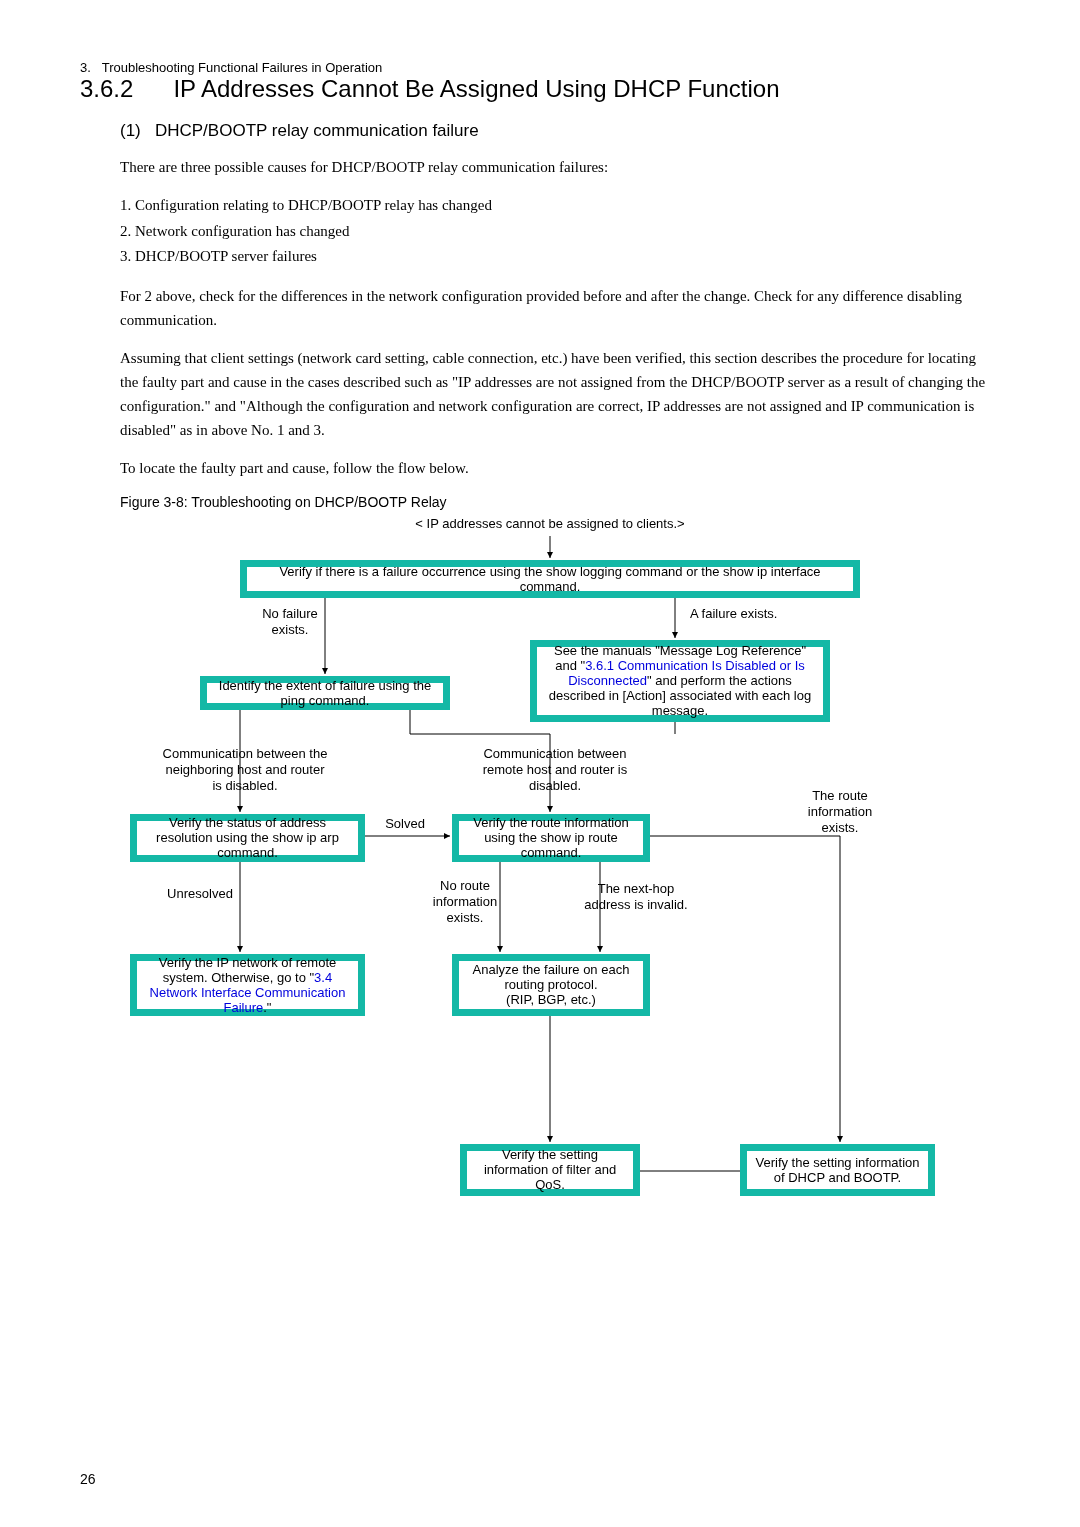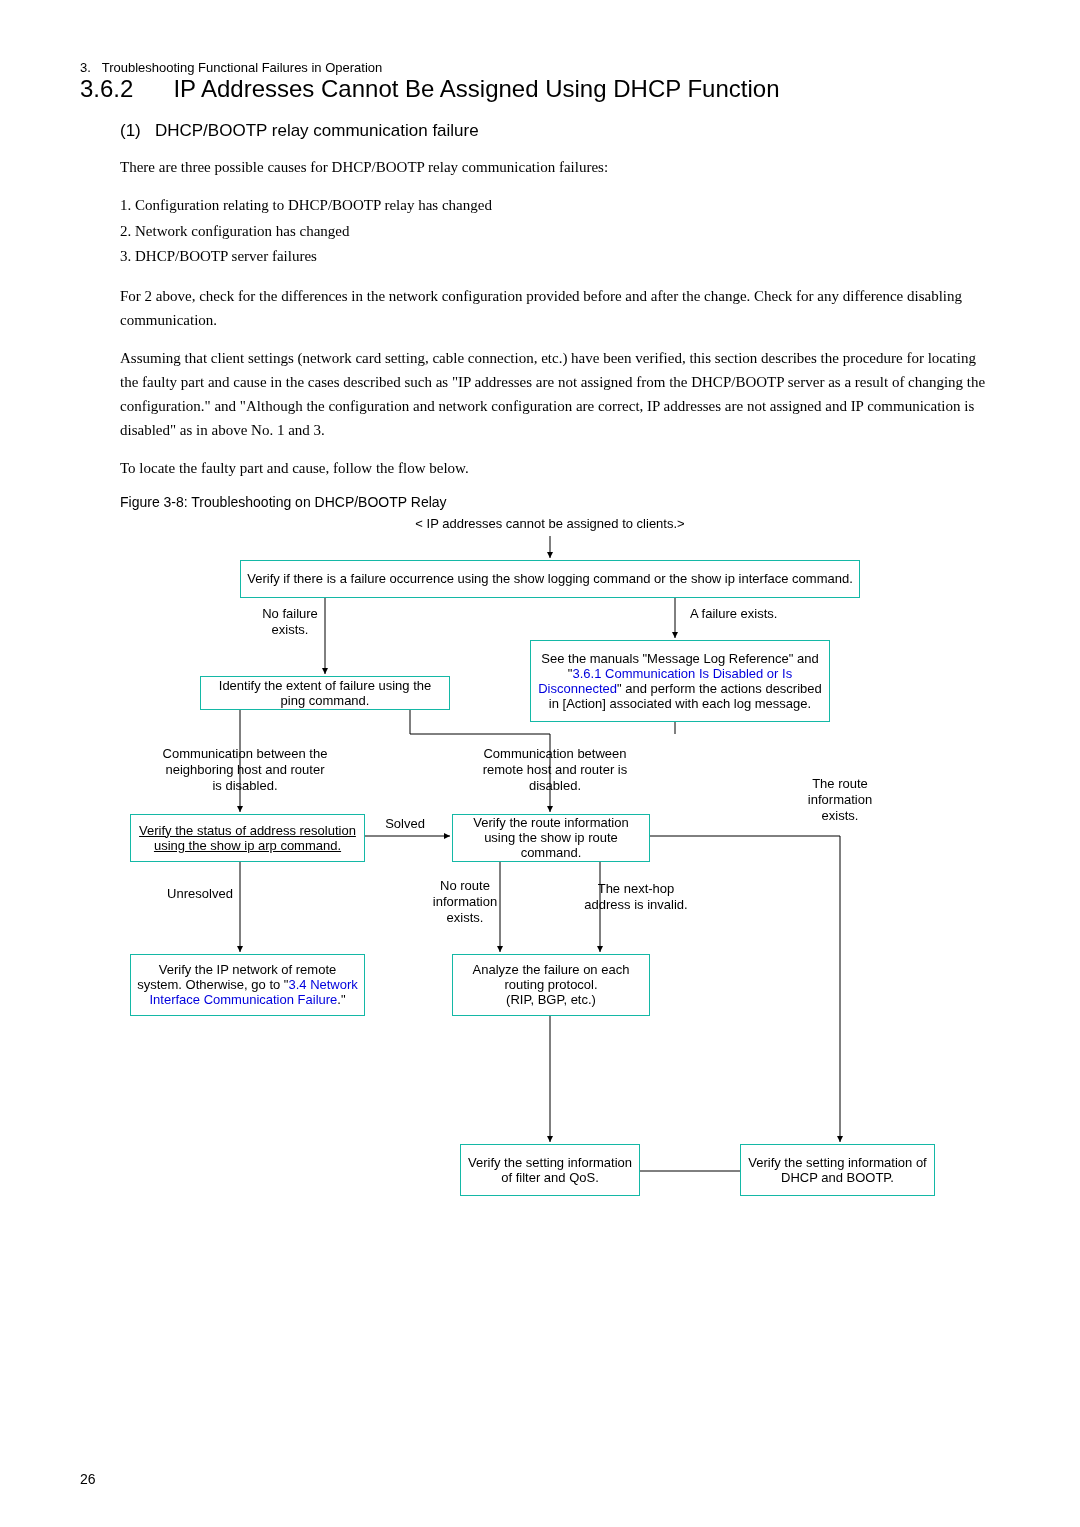--- a/index.html
+++ b/index.html
@@ -52,21 +52,21 @@
   .flowchart {
     position: relative;
     margin-left: 40px;
     height: 730px;
     font-family: Arial, Helvetica, sans-serif;
     font-size: 13px;
     text-align: center;
   }
   .fc-box {
     position: absolute;
-    border: 1px solid #14b8a6;
+    border: 7px solid #14b8a6;
     background: #fff;
     padding: 4px 6px;
     display: flex;
     align-items: center;
     justify-content: center;
   }
   .fc-label {
     position: absolute;
     font-size: 13px;
     line-height: 1.25;
@@ -166,23 +166,23 @@
   </div>
 
   <div class="fc-box" style="left:410px; top:124px; width:300px; height:82px;">
     <span>
       <span>See the manuals "Message Log Reference" and "</span><span class="link">3.6.1 Communication Is Disabled or Is Disconnected</span><span>" and perform the actions described in [Action] associated with each log message.</span>
     </span>
   </div>
 
   <div class="fc-label" style="left:40px; top:230px; width:170px;">Communication between the neighboring host and router is disabled.</div>
   <div class="fc-label" style="left:350px; top:230px; width:170px;">Communication between remote host and router is disabled.</div>
-  <div class="fc-label" style="left:670px; top:260px; width:100px;">The route information exists.</div>
-
-  <div class="fc-box" style="left:10px; top:298px; width:235px; height:48px;text-decoration:underline;">
+  <div class="fc-label" style="left:670px; top:272px; width:100px;">The route information exists.</div>
+
+  <div class="fc-box" style="left:10px; top:298px; width:235px; height:48px;">
     <span>Verify the status of address resolution using the show ip arp command.</span>
   </div>
 
   <div class="fc-label" style="left:255px; top:300px; width:60px;">Solved</div>
 
   <div class="fc-box" style="left:332px; top:298px; width:198px; height:48px;">
     <span>Verify the route information using the show ip route command.</span>
   </div>
 
   <div class="fc-label" style="left:35px; top:370px; width:90px;">Unresolved</div>

